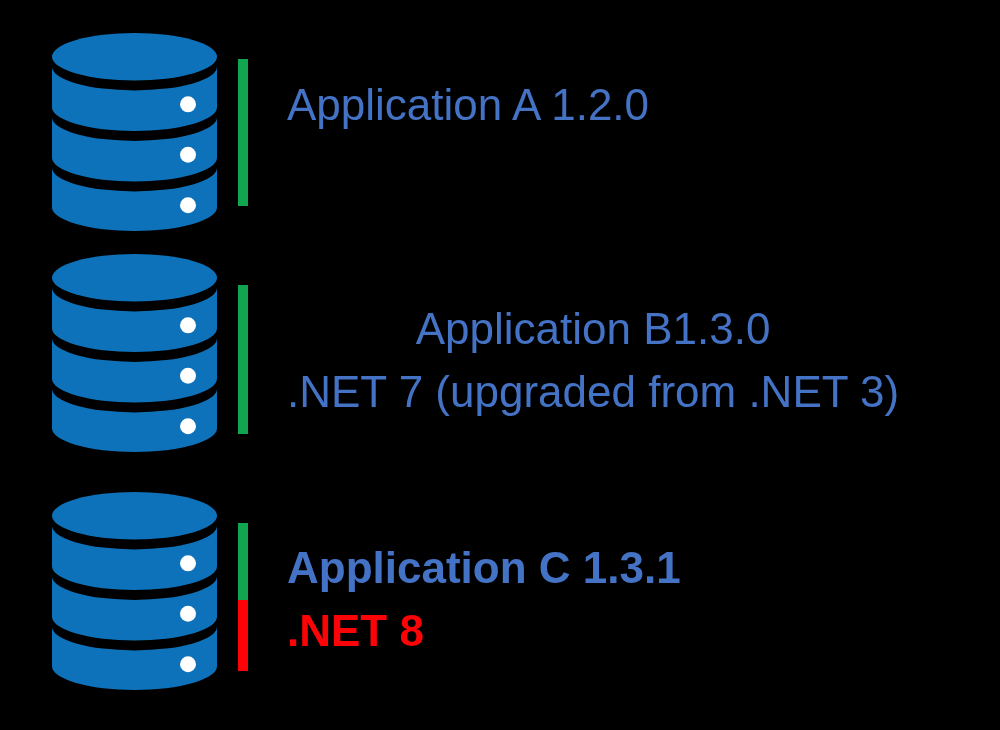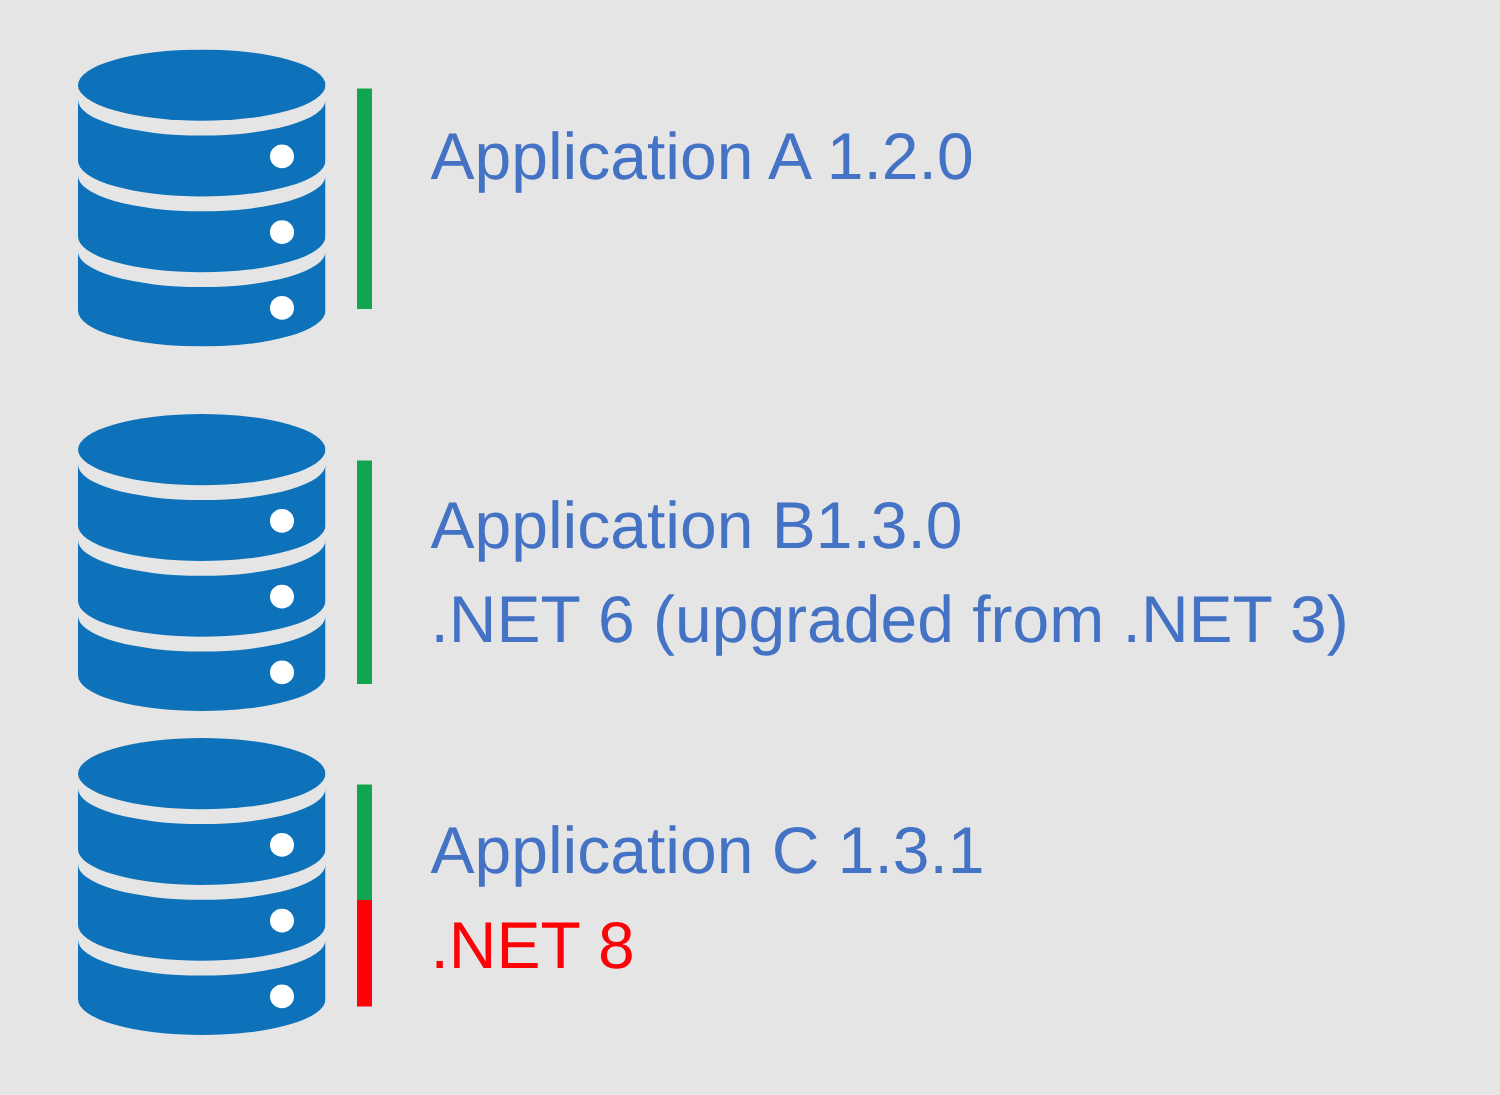--- a/index.html
+++ b/index.html
@@ -8,30 +8,30 @@
     background: #ffffff;
     width: 1000px;
     height: 730px;
     overflow: hidden;
     font-family: "Liberation Sans", sans-serif;
   }
   .diagram {
     position: relative;
     width: 1000px;
     height: 730px;
-    background: #e5e5e5;
+    background: #000000;
   }
   .app-row {
     position: absolute;
     left: 52px;
     width: 930px;
     height: 210px;
   }
   .row-1 { top: 33px; }
-  .row-2 { top: 276px; }
+  .row-2 { top: 254px; text-align: center; }
   .row-3 { top: 492px; }
 
   .db-icon {
     position: absolute;
     left: 0;
     top: 0;
     width: 165px;
     height: 198px;
   }
   .db-icon svg { display: block; width: 165px; height: 198px; }
@@ -57,21 +57,21 @@
     position: absolute;
     left: 235px;
     top: 40px;
     white-space: nowrap;
     font-size: 44px;
     line-height: 63px;
     letter-spacing: 0px;
     color: #4472c4;
   }
   .row-2 .app-text { top: 43px; }
-  .row-3 .app-text { top: 44px; }
+  .row-3 .app-text { top: 44px; font-weight: bold; }
   .app-title { color: #4472c4; }
   .framework { color: #4472c4; }
   .framework.outdated { color: #fb0307; }
 </style>
 </head>
 <body>
 
 <div class="diagram">
 
   <div class="app-row row-1">
@@ -104,21 +104,21 @@
         <circle class="db-dot" cx="136" cy="72" r="8"></circle>
         <circle class="db-dot" cx="136" cy="123" r="8"></circle>
         <circle class="db-dot" cx="136" cy="174" r="8"></circle>
       </svg>
     </div>
     <div class="status-bar">
       <div class="bar-seg bar-green bar-full"></div>
     </div>
     <div class="app-text">
       <div class="app-title">Application B1.3.0</div>
-      <div class="framework">.NET 6 (upgraded from .NET 3)</div>
+      <div class="framework">.NET 7 (upgraded from .NET 3)</div>
     </div>
   </div>
 
   <div class="app-row row-3">
     <div class="db-icon">
       <svg viewBox="0 0 165 200" preserveAspectRatio="none" aria-hidden="true">
         <ellipse class="db-fill" cx="82.5" cy="24" rx="82.5" ry="24"></ellipse>
         <path class="db-fill" d="M0,34 A82.5,24 0 0 0 165,34 L165,75 A82.5,24 0 0 1 0,75 Z"></path>
         <path class="db-fill" d="M0,85 A82.5,24 0 0 0 165,85 L165,126 A82.5,24 0 0 1 0,126 Z"></path>
         <path class="db-fill" d="M0,136 A82.5,24 0 0 0 165,136 L165,176 A82.5,24 0 0 1 0,176 Z"></path>

